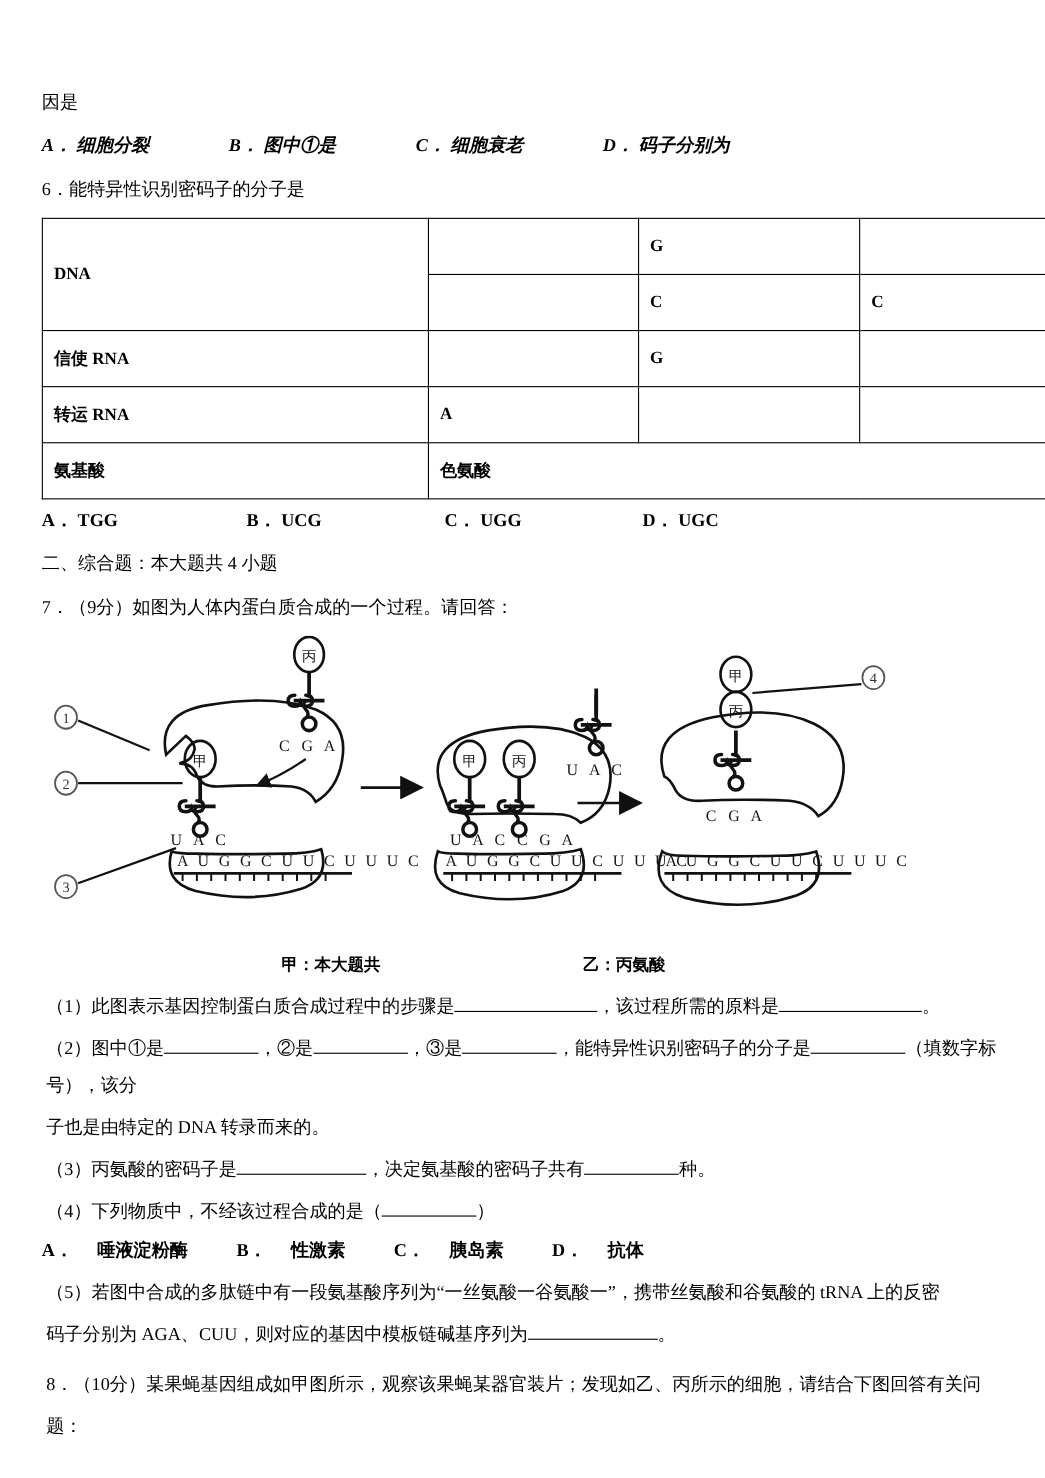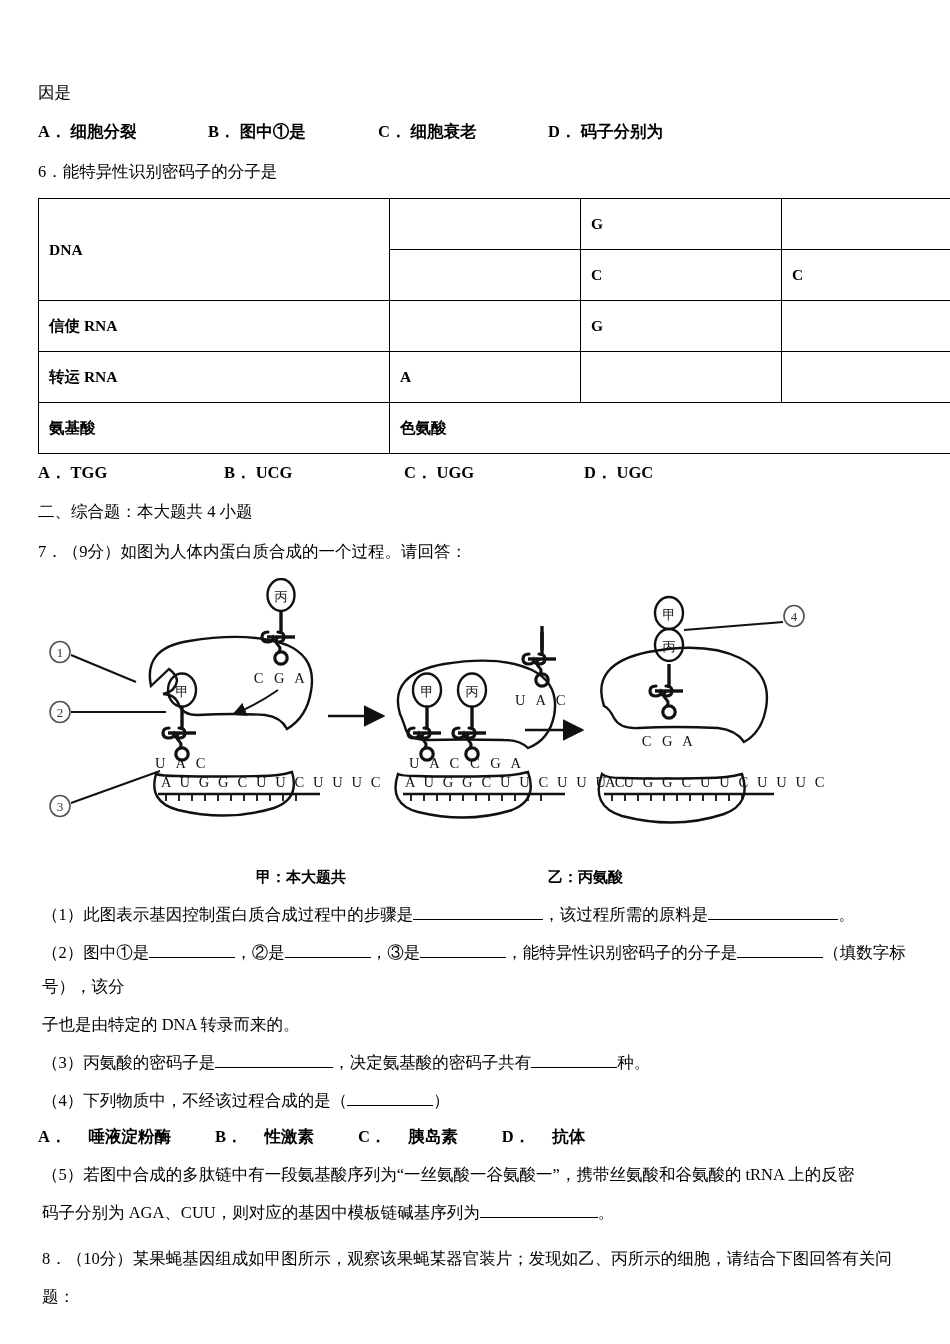--- a/index.html
+++ b/index.html
@@ -10,21 +10,21 @@
     color:#000;overflow:hidden;position:relative;
   }
   .page{position:relative;width:950px;height:1128px;padding:0;box-sizing:border-box;}
   .content{position:absolute;left:38px;top:78px;width:874px;}
 
   .line{font-size:16.5px;line-height:30px;margin:0 0 10px 0;white-space:nowrap;}
   .idx{font-family:"Liberation Serif",serif;}
 
   
   .optrow{display:block;font-size:16.5px;line-height:28px;margin:6px 0 12px 0;white-space:nowrap;}
-  .optrow .opt{display:inline-block;font-weight:bold;}
+  .optrow .opt{display:inline-block;font-weight:bold;font-style:italic;}
   .opt-w1{width:170px;}
   .opt-w2{width:170px;}
   .opt-w3{width:170px;}
 
   .qline{font-size:16.5px;line-height:28px;margin:0 0 12px 0;}
 
   
   table.codon{
     border-collapse:collapse;width:874px;margin:8px 0 6px 0;
     table-layout:fixed;
@@ -44,21 +44,21 @@
   
   .tblopts{font-size:16.5px;font-weight:bold;margin:8px 0 14px 0;white-space:nowrap;}
   .tblopts span{display:inline-block;}
   .to1{width:186px;} .to2{width:180px;} .to3{width:180px;}
 
   
   .figure{position:relative;width:874px;height:288px;margin:6px 0 0 0;}
   .figure svg{display:block;}
   .figcap{position:relative;width:874px;height:26px;font-size:15px;font-weight:bold;margin-top:2px;}
   .figcap span{position:absolute;}
-  .cap-a{left:218px;} .cap-b{left:492px;margin-left:18px;}
+  .cap-a{left:218px;} .cap-b{left:492px;}
 
   .sub{font-size:16.5px;line-height:34px;margin:4px;text-indent:0;}
   .blank{display:inline-block;border-bottom:1.2px solid #000;vertical-align:baseline;} .bl-m{width:86px;} .bl-l{width:118px;} .bl-xl{width:130px;}
 
   .abcd{font-size:16.5px;font-weight:bold;margin:8px 0 10px 0;white-space:nowrap;}
   .abcd span{display:inline-block;margin-right:22px;}
 </style>
 </head>
 <body>
 

